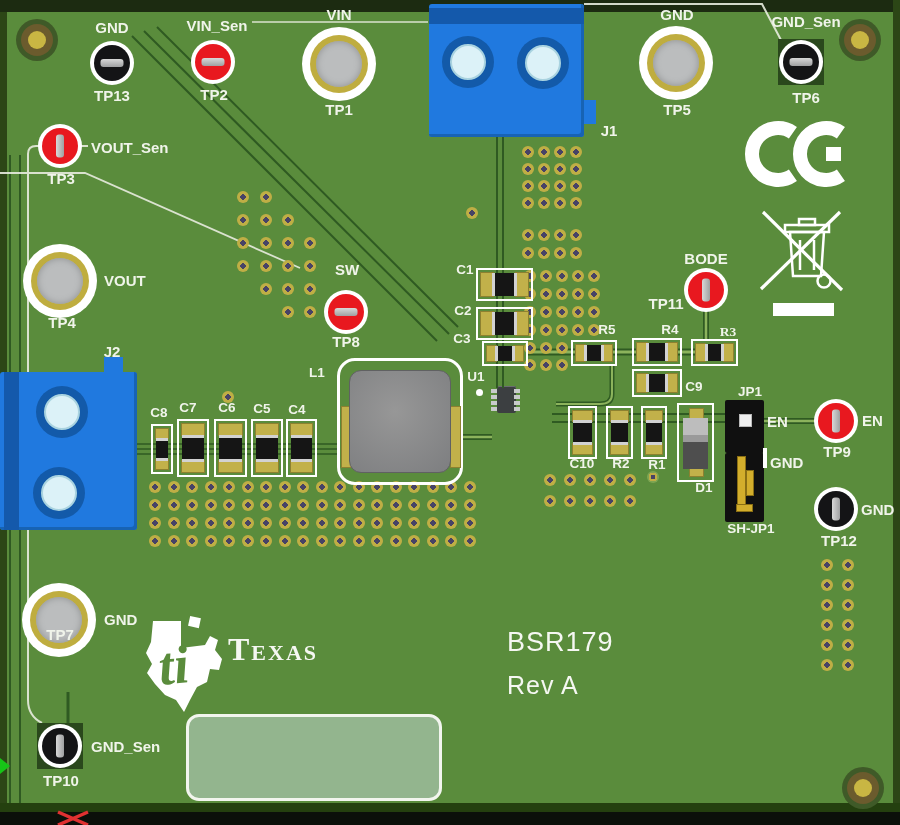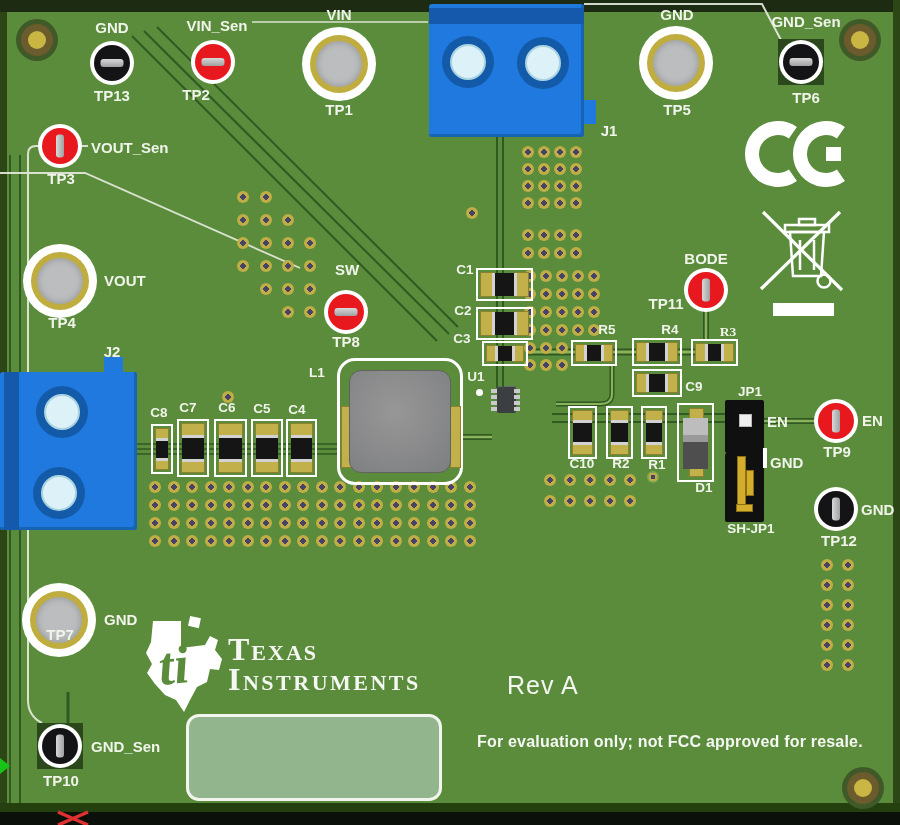--- a/index.html
+++ b/index.html
@@ -163,23 +163,22 @@
     </g>
     <g stroke="#e03131" stroke-width="3.5">
       <path d="M58,812 L88,825"></path>
       <path d="M88,812 L58,825"></path>
     </g>
   </svg>
 
   <div class="plate"></div>
 
   <div class="brand-word brand-tex">Texas</div>
-  <div class="brand-word brand-ins">Instruments</div>
+  <div class="prod">BSR179</div>
   <div class="rev">Rev A</div>
-  <div class="disclaimer">For evaluation only; not FCC approved for resale.</div>
 
 <div class="mh" style="position: absolute; left: 16px; top: 19px; width: 42px; height: 42px;">
       <div class="mh-mid" style="position: absolute; left: 5px; top: 5px; width: 32px; height: 32px;"></div>
       <div class="mh-gold" style="position: absolute; left: 12px; top: 12px; width: 18px; height: 18px;"></div>
     </div>
     <div class="mh" style="position: absolute; left: 839px; top: 19px; width: 42px; height: 42px;">
       <div class="mh-mid" style="position: absolute; left: 5px; top: 5px; width: 32px; height: 32px;"></div>
       <div class="mh-gold" style="position: absolute; left: 12px; top: 12px; width: 18px; height: 18px;"></div>
     </div>
     <div class="mh" style="position: absolute; left: 842px; top: 767px; width: 42px; height: 42px;">
@@ -505,21 +504,21 @@
       <div class="tpc tp-black" style="position: absolute; left: 4px; top: 4px; width: 36px; height: 36px;"></div>
       <div class="slot slot-h"></div>
     </div>
     <div class="silk net a-center" style="position: absolute; left: 112px; top: 27px;">GND</div>
     <div class="silk tpid a-center" style="position: absolute; left: 112px; top: 95px;">TP13</div>
     <div class="tpc tp-white" style="position: absolute; left: 191px; top: 40px; width: 44px; height: 44px;">
       <div class="tpc tp-red" style="position: absolute; left: 4px; top: 4px; width: 36px; height: 36px;"></div>
       <div class="slot slot-h"></div>
     </div>
     <div class="silk net a-center" style="position: absolute; left: 217px; top: 25px;">VIN_Sen</div>
-    <div class="silk tpid a-center" style="position: absolute; left: 196px; top: 94px;">TP2</div>
+    <div class="silk tpid a-center" style="position: absolute; left: 214px; top: 94px;">TP2</div>
     <div class="tpc tp-white" style="position: absolute; left: 302px; top: 27px; width: 74px; height: 74px;">
       <div class="tpc tp-gold" style="position: absolute; left: 8px; top: 8px; width: 58px; height: 58px;"></div>
       <div class="tpc tp-gray" style="position: absolute; left: 14px; top: 14px; width: 46px; height: 46px;"></div>
     </div>
     <div class="silk net a-center" style="position: absolute; left: 339px; top: 14px;">VIN</div>
     <div class="silk tpid a-center" style="position: absolute; left: 339px; top: 109px;">TP1</div>
     <div class="tpc tp-white" style="position: absolute; left: 639px; top: 26px; width: 74px; height: 74px;">
       <div class="tpc tp-gold" style="position: absolute; left: 8px; top: 8px; width: 58px; height: 58px;"></div>
       <div class="tpc tp-gray" style="position: absolute; left: 14px; top: 14px; width: 46px; height: 46px;"></div>
     </div>

